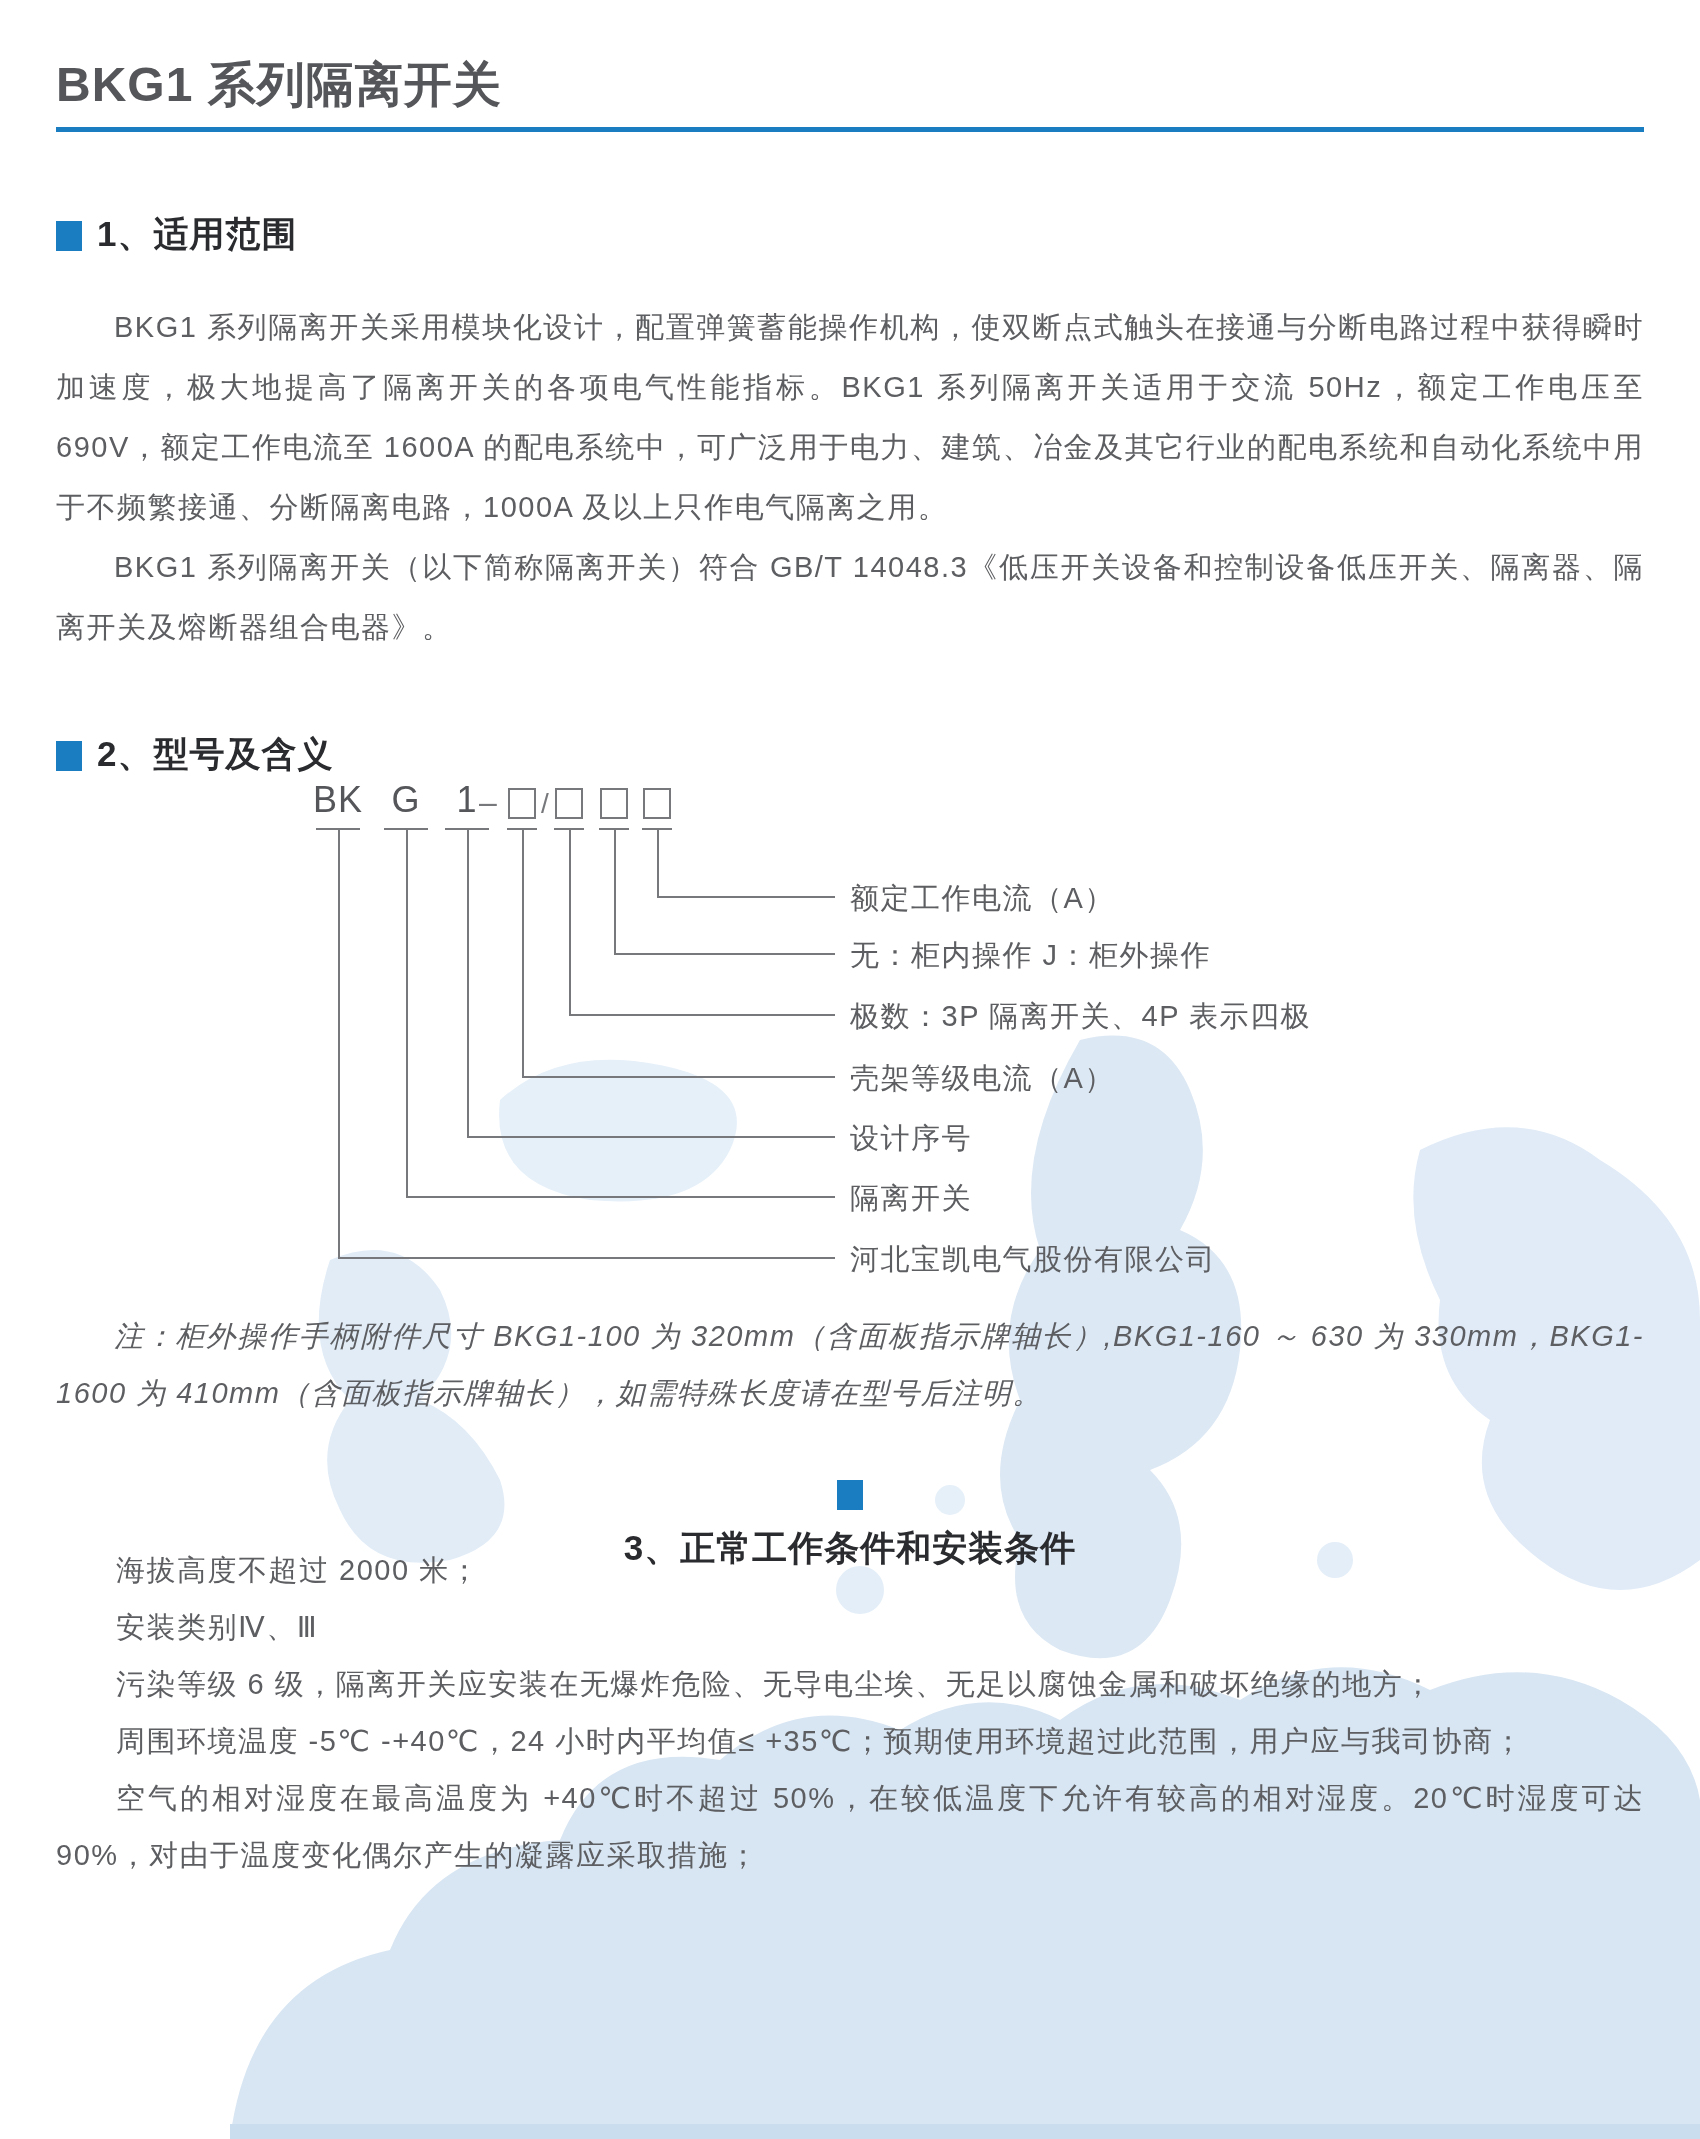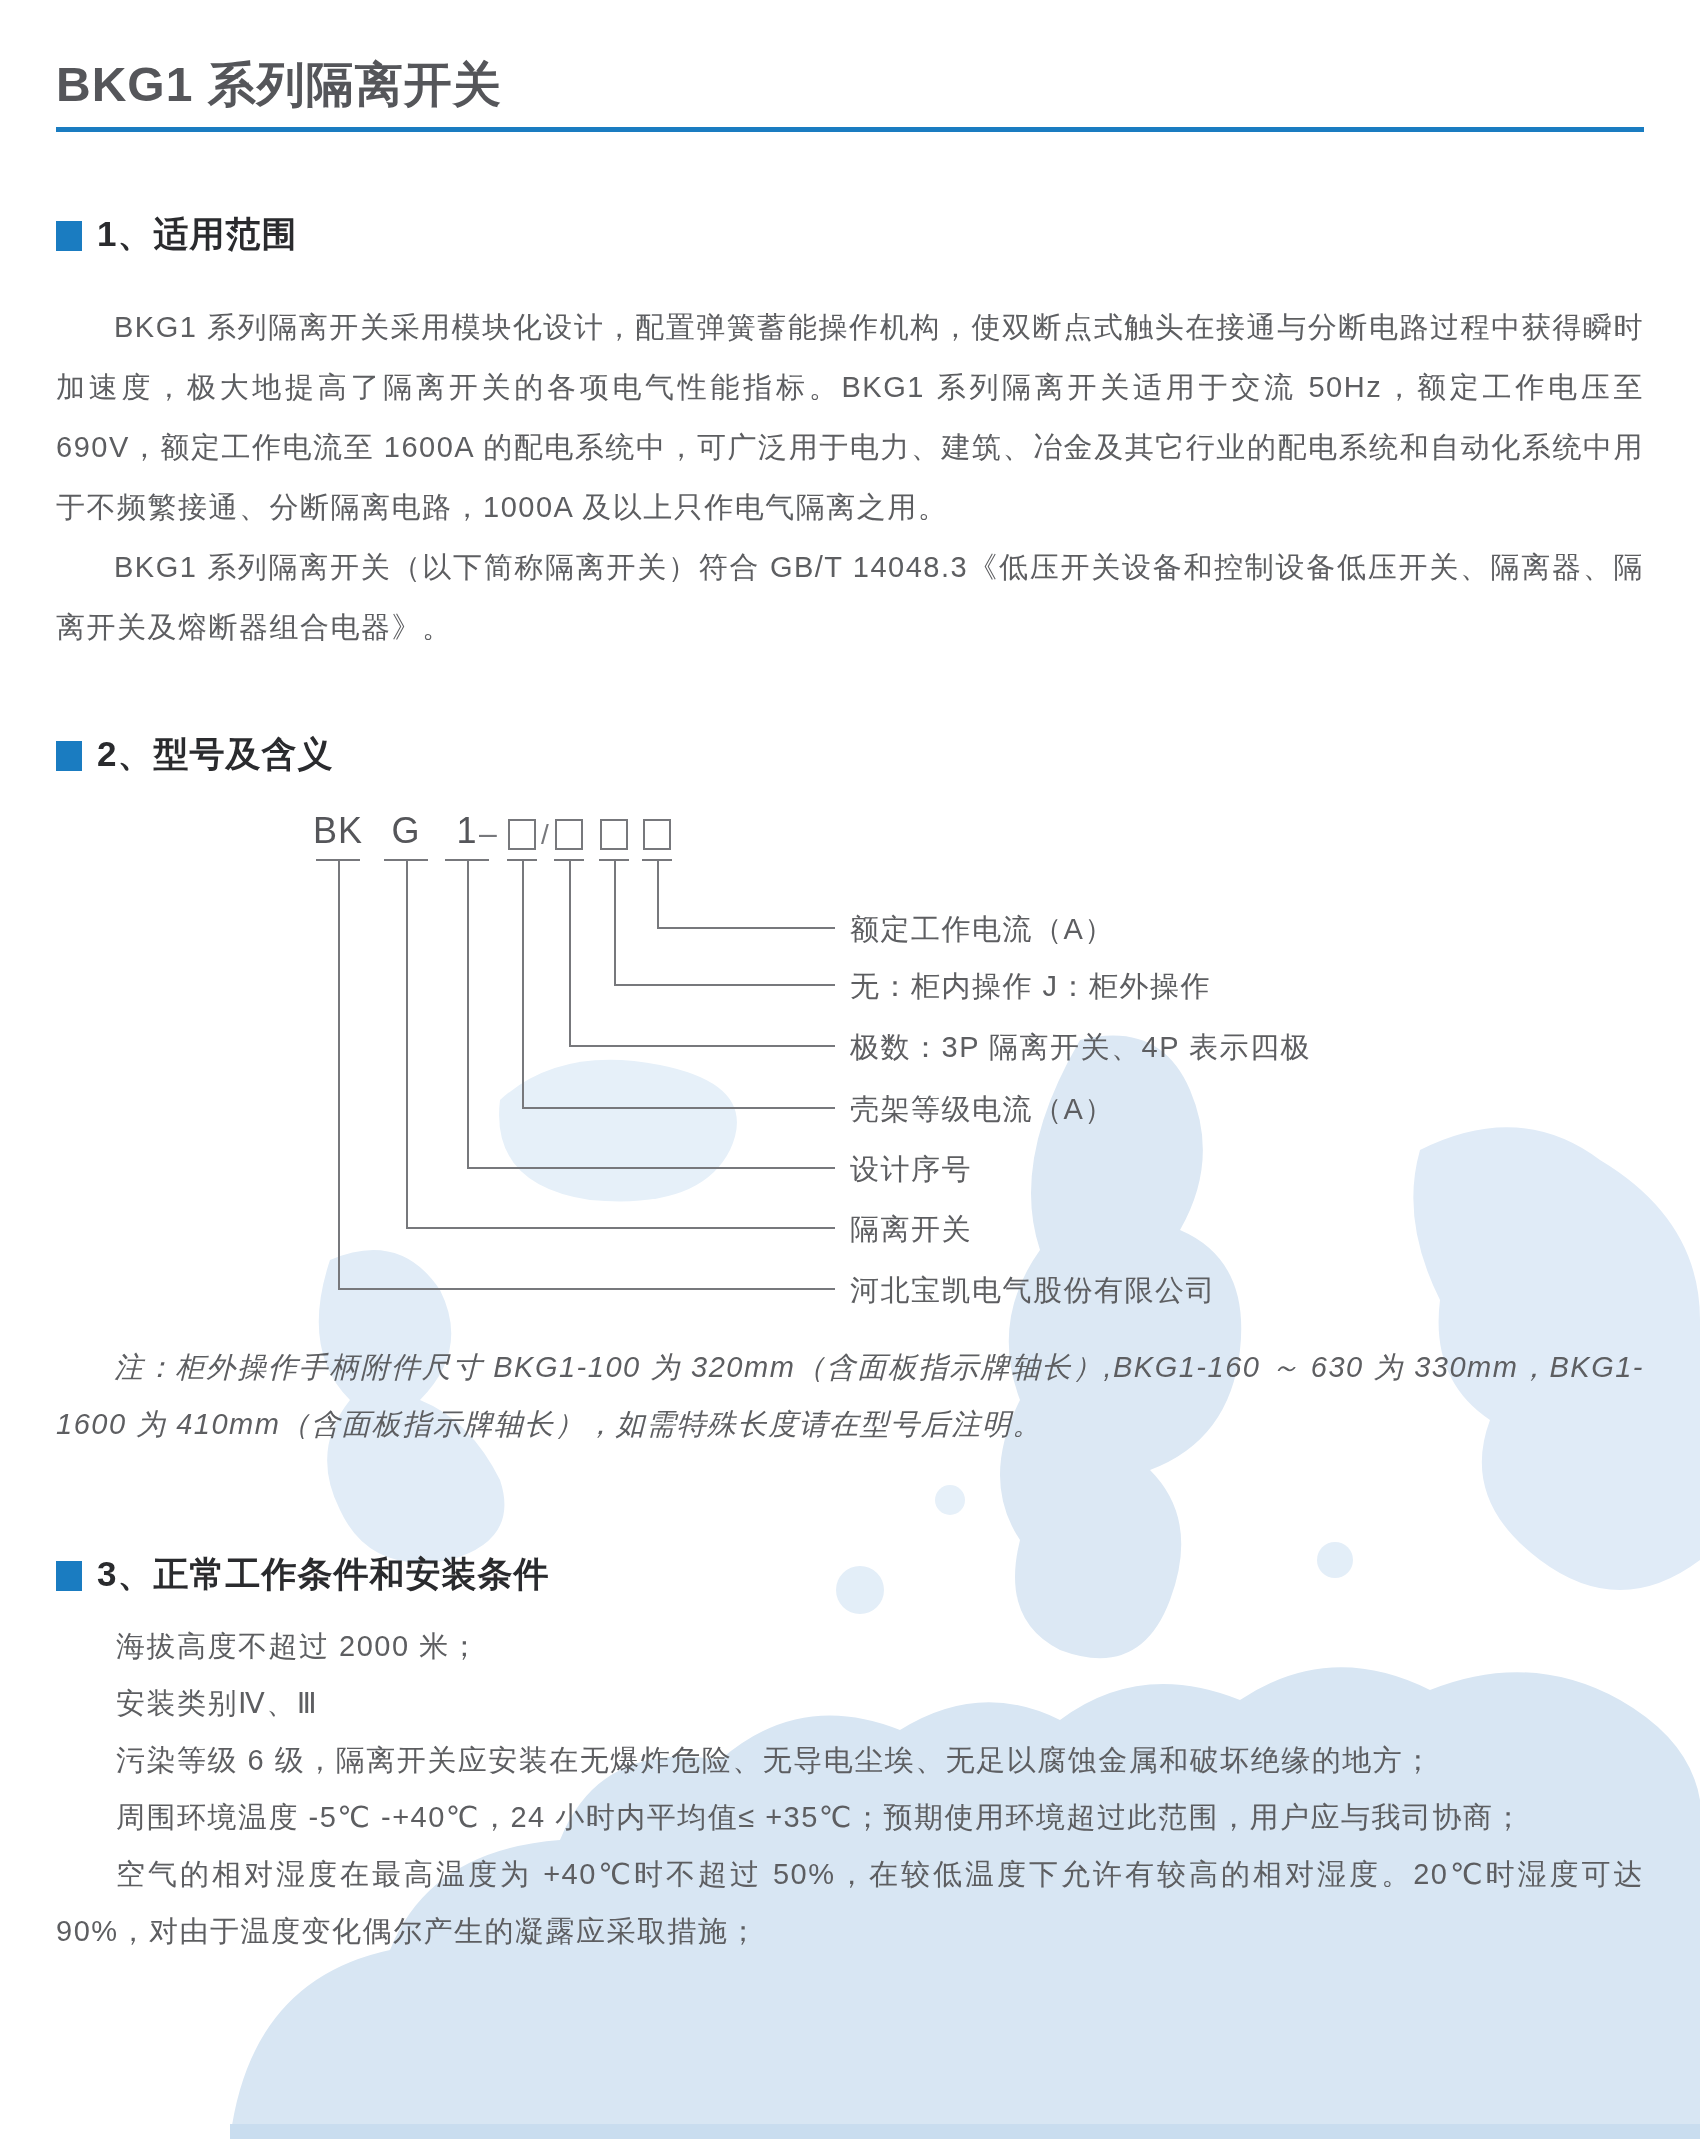--- a/index.html
+++ b/index.html
@@ -40,41 +40,40 @@
     align-items:center;
     height:44px;
     gap:15px;
     font-size:35px;
     font-weight:bold;
     color:var(--heading-dark);
     letter-spacing:1px;
   }
   .sec-heading.sec1{margin-top:80px;}
   .sec-heading.sec2{margin-top:75px;}
-  .sec-heading.sec3{margin-top:99px;}
+  .sec-heading.sec3{margin-top:54px;flex-direction:column;}
   .bullet{
     width:26px;height:30px;
     background:var(--accent-blue);
     flex:0 0 auto;
     margin-top:4px;
   }
   .body-para{
     font-size:29px;
     line-height:60px;
     text-align:justify;
     text-indent:2em;
     color:var(--body-gray);
     letter-spacing:1.5px;
   }
   .body-para.first{margin-top:41px;}
 
   
   .diagram{
     position:relative;
-    margin-top:31px;
     height:510px;
     text-align:right;
   }
   .model-letter{
     position:absolute;
     top:0;
     transform:translateX(-50%);
     font-size:36px;
     line-height:48px;
     color:var(--title-gray);

